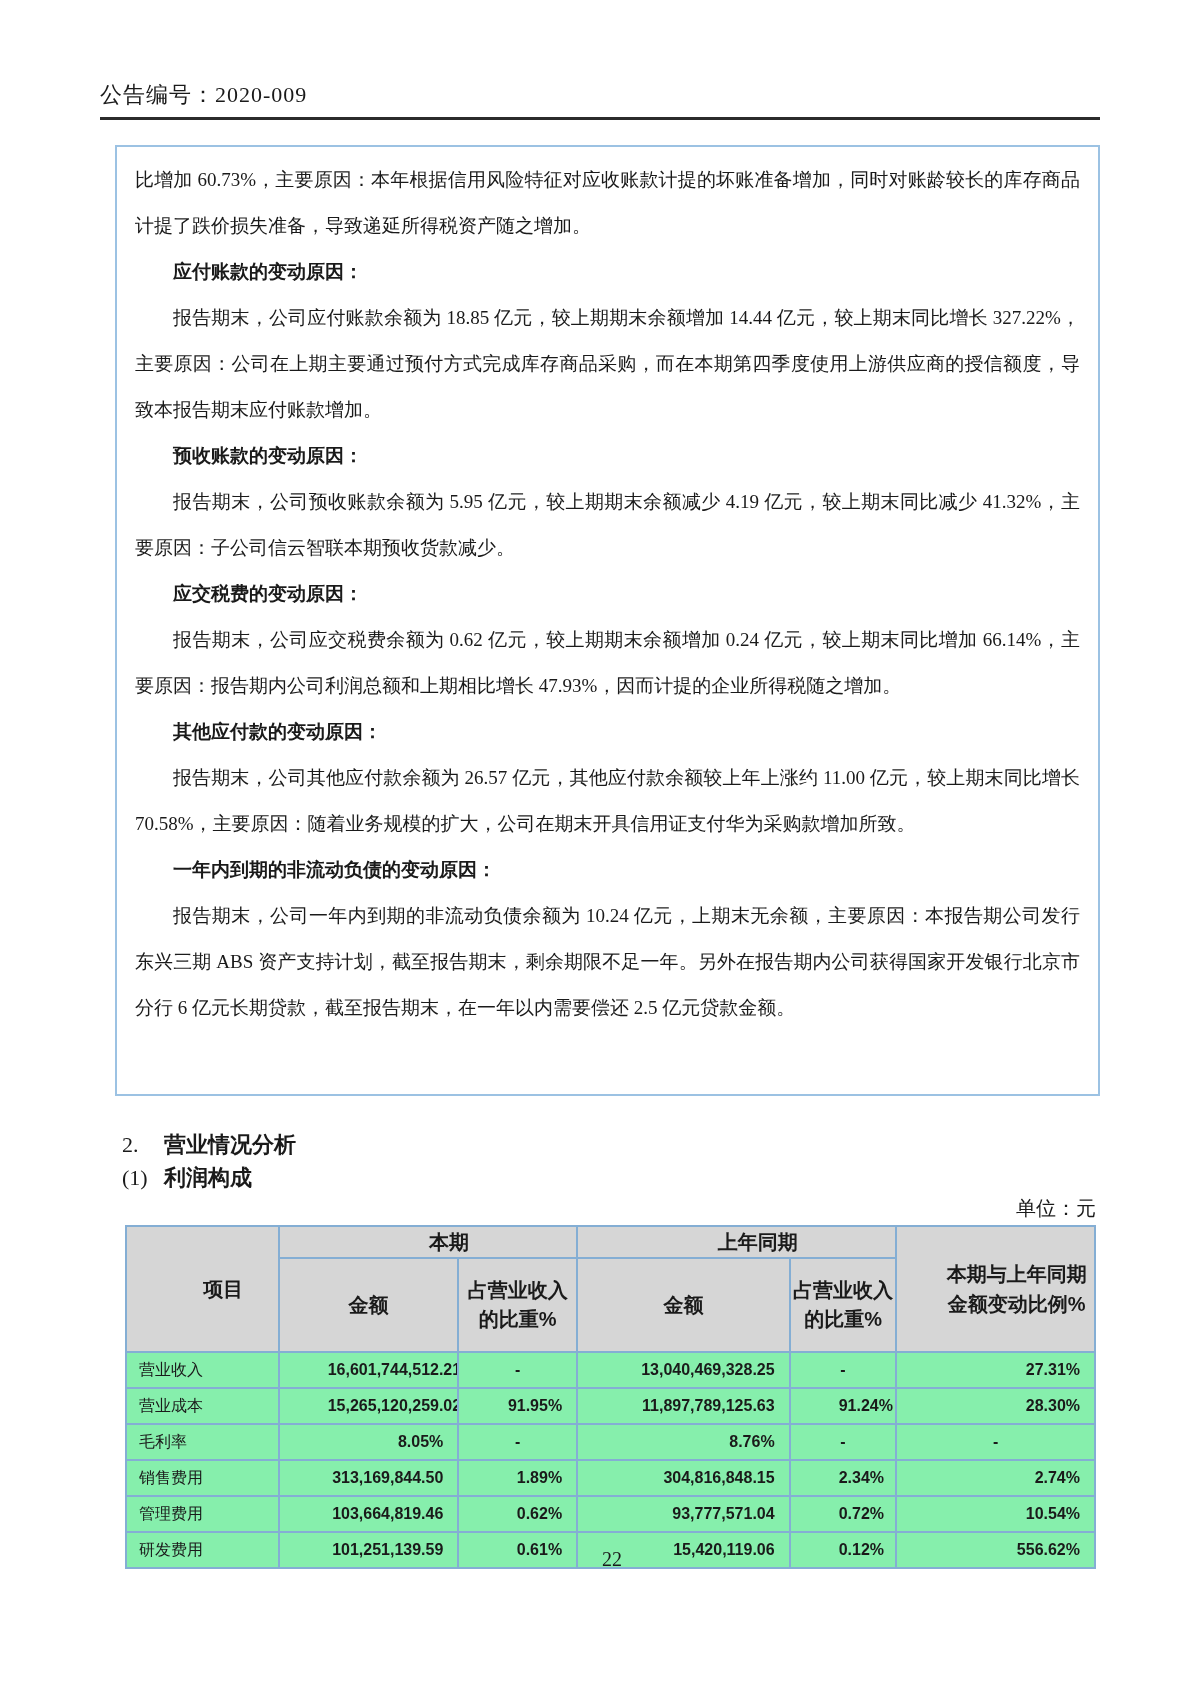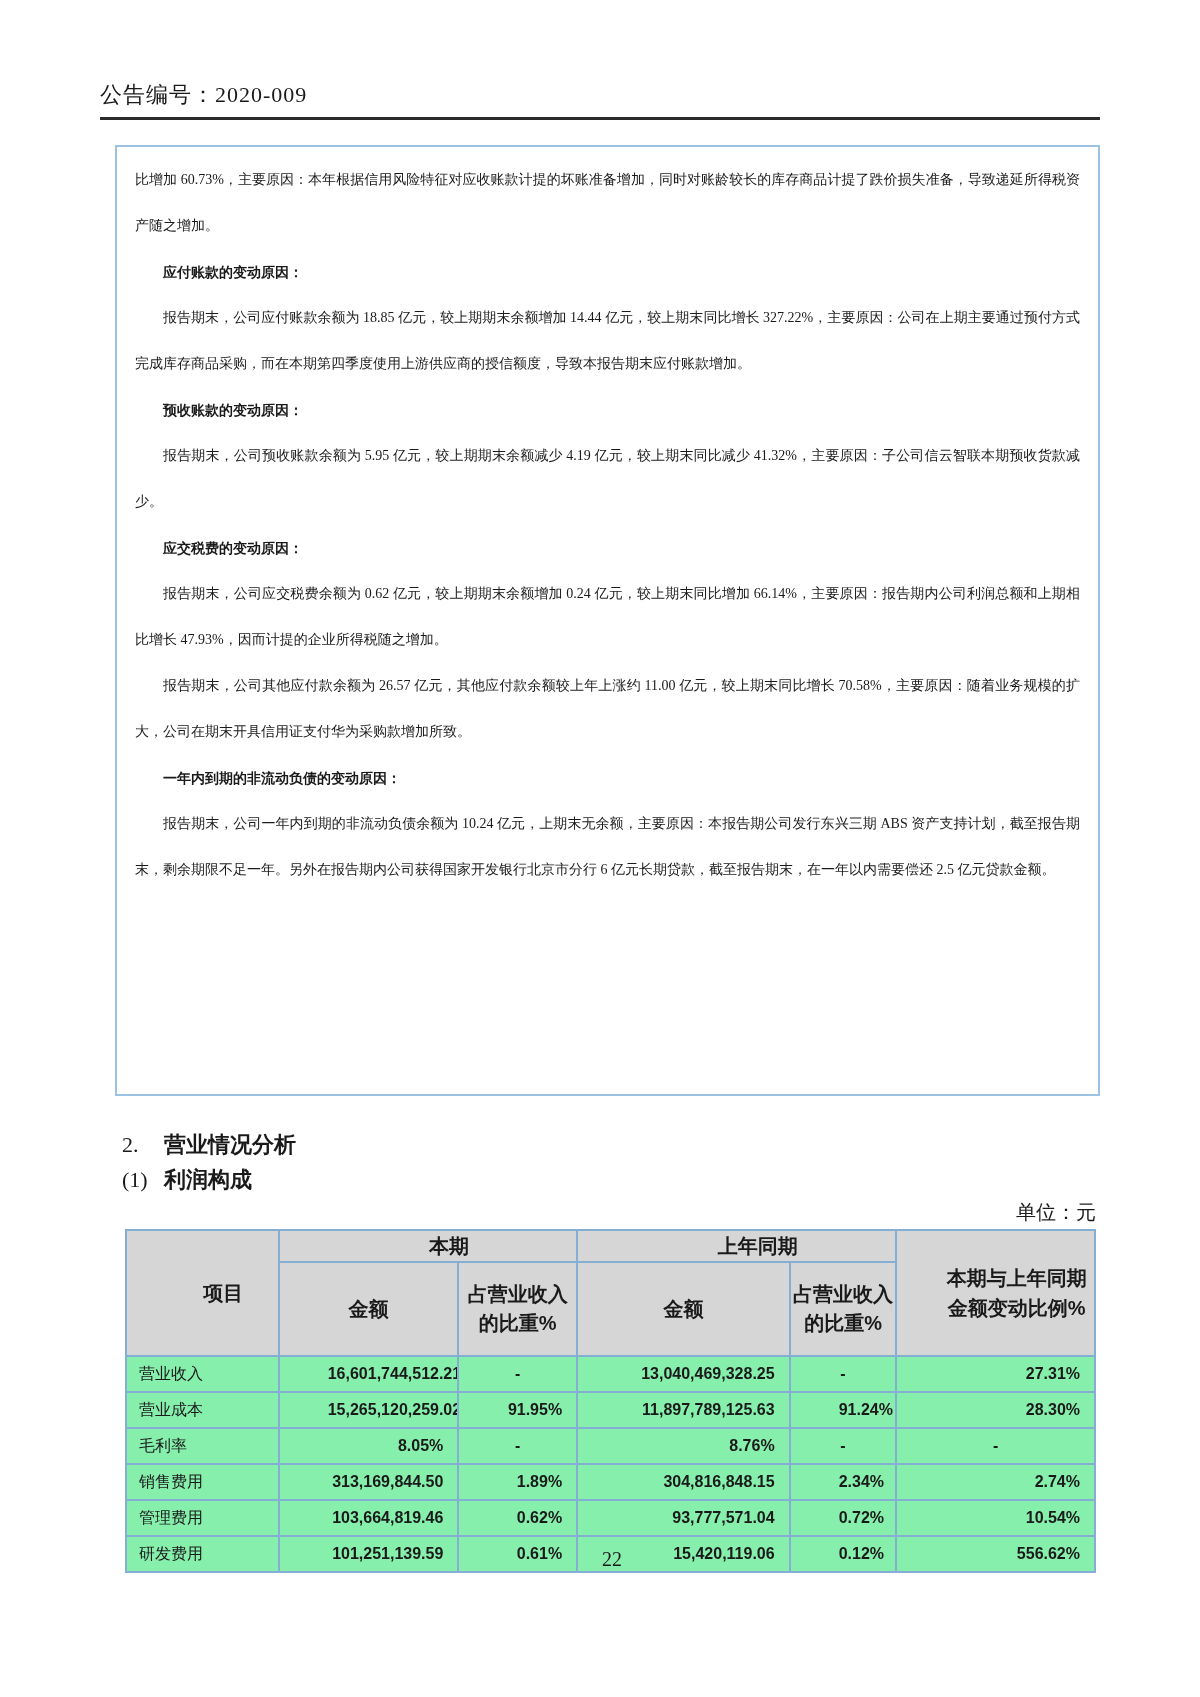--- a/index.html
+++ b/index.html
@@ -28,41 +28,41 @@
   
   .text-box{
     margin:25px 100px 0 115px;
     border:2px solid #9cc2e3;
     padding:10px 18px 12px 18px;
     height:925px;
     overflow:hidden;
   }
   .text-box p{
     margin:0;
-    font-size:14px;
+    font-size:19px;
     line-height:46px;
     text-align:justify;
   }
   .para,.head{text-indent:2em;}
   .head{
     font-family:"Liberation Sans","DejaVu Sans",sans-serif;
     font-weight:bold;
   }
   
   .section{
     margin:32px 100px 0 122px;
     font-size:22px;
     line-height:33px;
   }
   .sec-num{
     display:inline-block;
     min-width:42px;
   }
   .sec-title{
-    font-family:Liberation Mono, monospace;
+    font-family:Liberation Sans, sans-serif;
     font-weight:bold;
   }
   .unit-row{
     margin:2px 104px 0 0;
     text-align:right;
     font-size:20px;
     line-height:24px;
     padding-left:12px;
   }
   
@@ -131,20 +131,21 @@
   <div class="header-rule"></div>
 
   <div class="text-box">
     <p class="cont">比增加 60.73%，主要原因：本年根据信用风险特征对应收账款计提的坏账准备增加，同时对账龄较长的库存商品计提了跌价损失准备，导致递延所得税资产随之增加。</p>
     <p class="head">应付账款的变动原因：</p>
     <p class="para">报告期末，公司应付账款余额为 18.85 亿元，较上期期末余额增加 14.44 亿元，较上期末同比增长 327.22%，主要原因：公司在上期主要通过预付方式完成库存商品采购，而在本期第四季度使用上游供应商的授信额度，导致本报告期末应付账款增加。</p>
     <p class="head">预收账款的变动原因：</p>
     <p class="para">报告期末，公司预收账款余额为 5.95 亿元，较上期期末余额减少 4.19 亿元，较上期末同比减少 41.32%，主要原因：子公司信云智联本期预收货款减少。</p>
     <p class="head">应交税费的变动原因：</p>
     <p class="para">报告期末，公司应交税费余额为 0.62 亿元，较上期期末余额增加 0.24 亿元，较上期末同比增加 66.14%，主要原因：报告期内公司利润总额和上期相比增长 47.93%，因而计提的企业所得税随之增加。</p>
+    <p class="head">其他应付款的变动原因：</p>
     <p class="para">报告期末，公司其他应付款余额为 26.57 亿元，其他应付款余额较上年上涨约 11.00 亿元，较上期末同比增长 70.58%，主要原因：随着业务规模的扩大，公司在期末开具信用证支付华为采购款增加所致。</p>
     <p class="head">一年内到期的非流动负债的变动原因：</p>
     <p class="para">报告期末，公司一年内到期的非流动负债余额为 10.24 亿元，上期末无余额，主要原因：本报告期公司发行东兴三期 ABS 资产支持计划，截至报告期末，剩余期限不足一年。另外在报告期内公司获得国家开发银行北京市分行 6 亿元长期贷款，截至报告期末，在一年以内需要偿还 2.5 亿元贷款金额。</p>
   </div>
 
   <div class="section">
     <div>
       <span class="sec-num">2.</span><span class="sec-title">营业情况分析</span>
     </div>
     <div>

